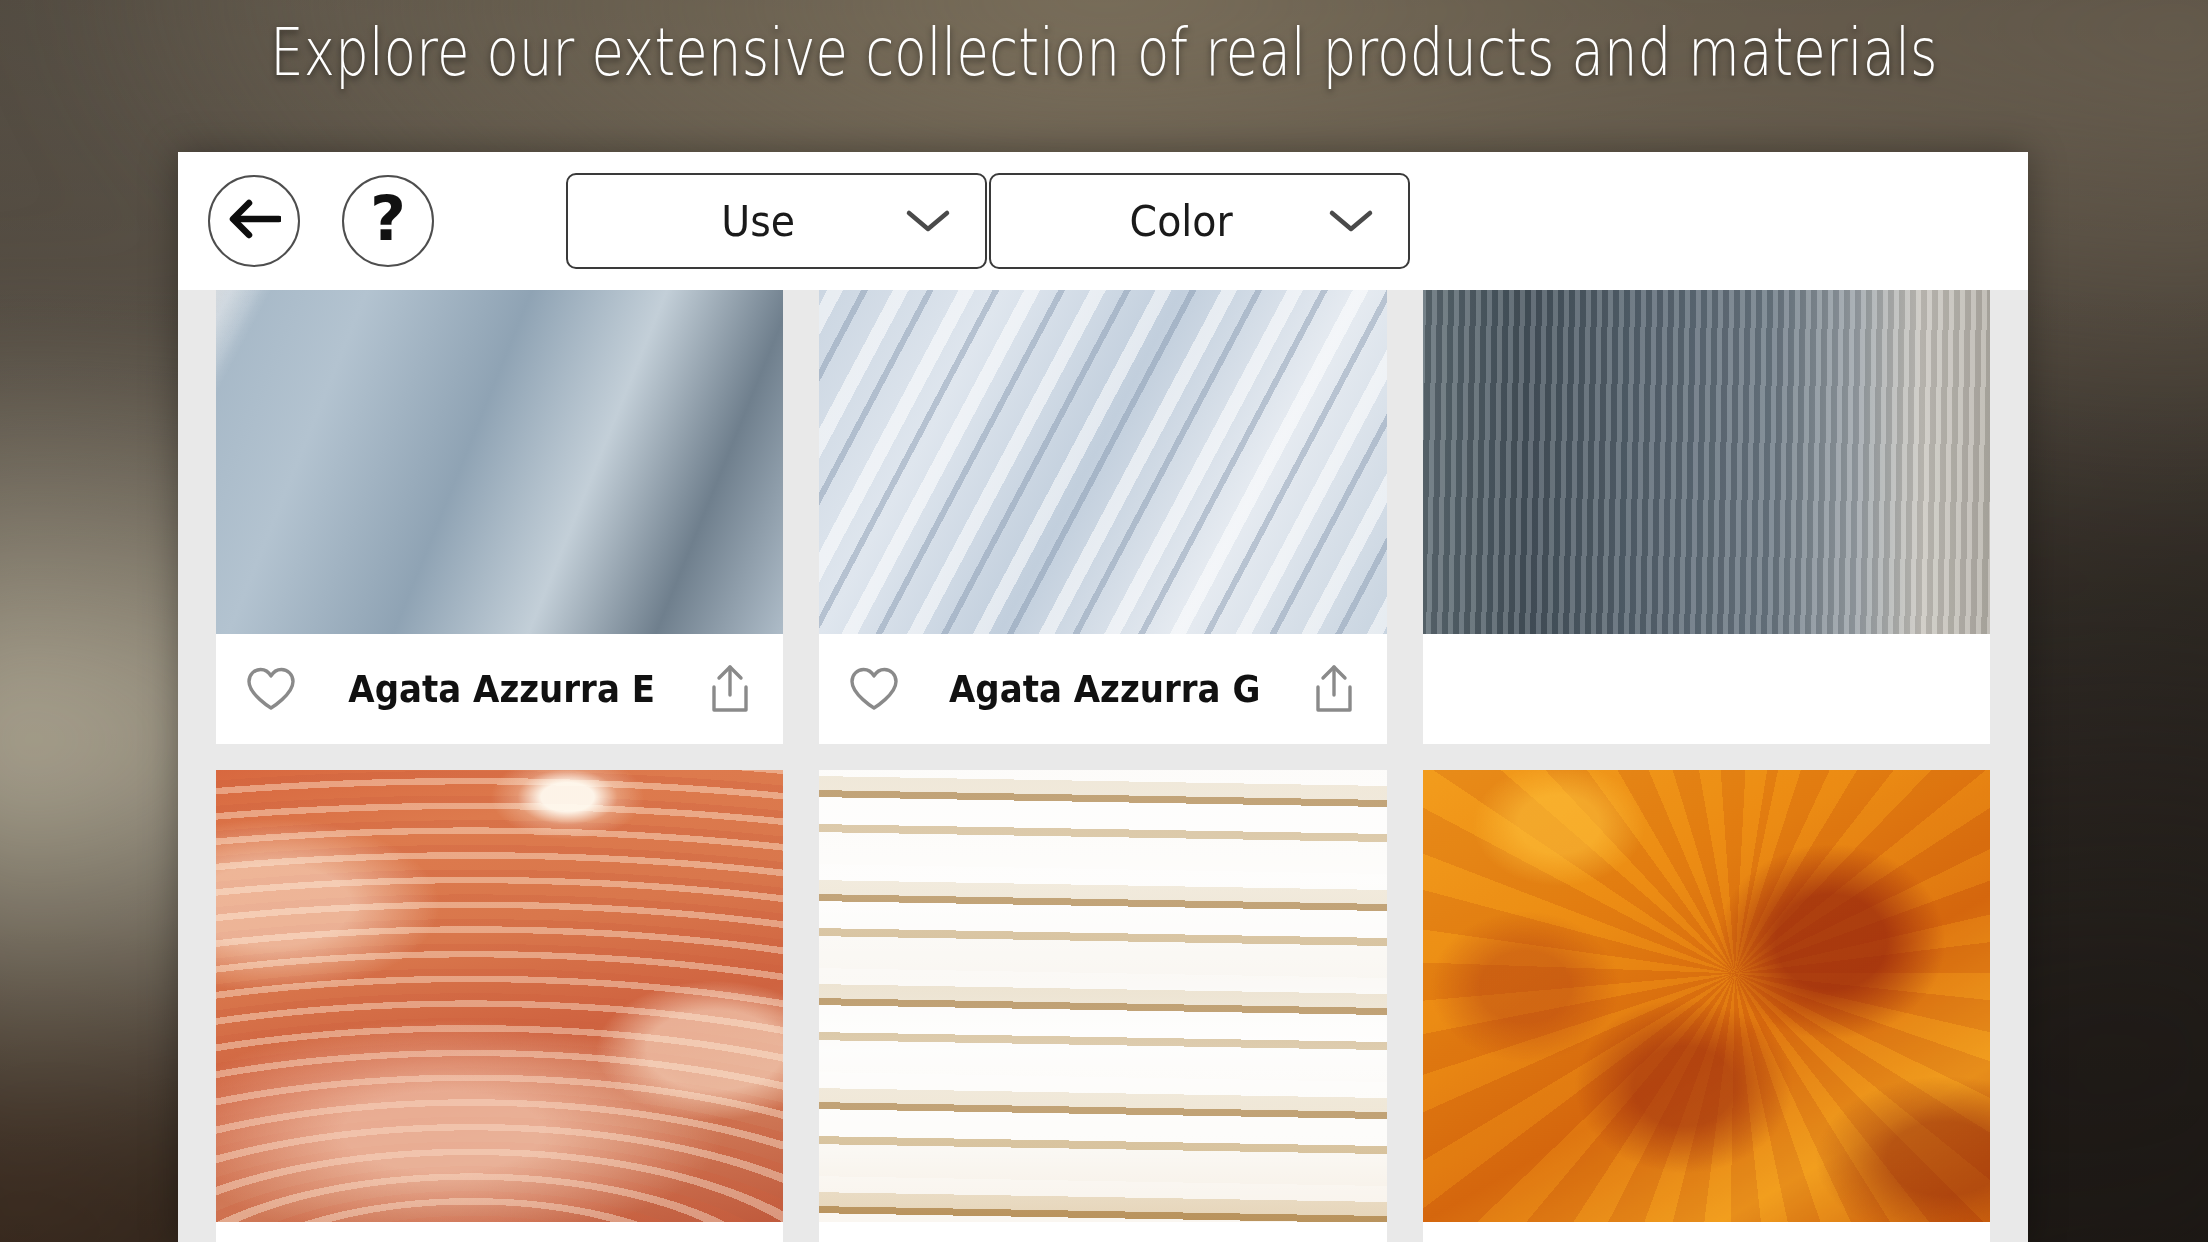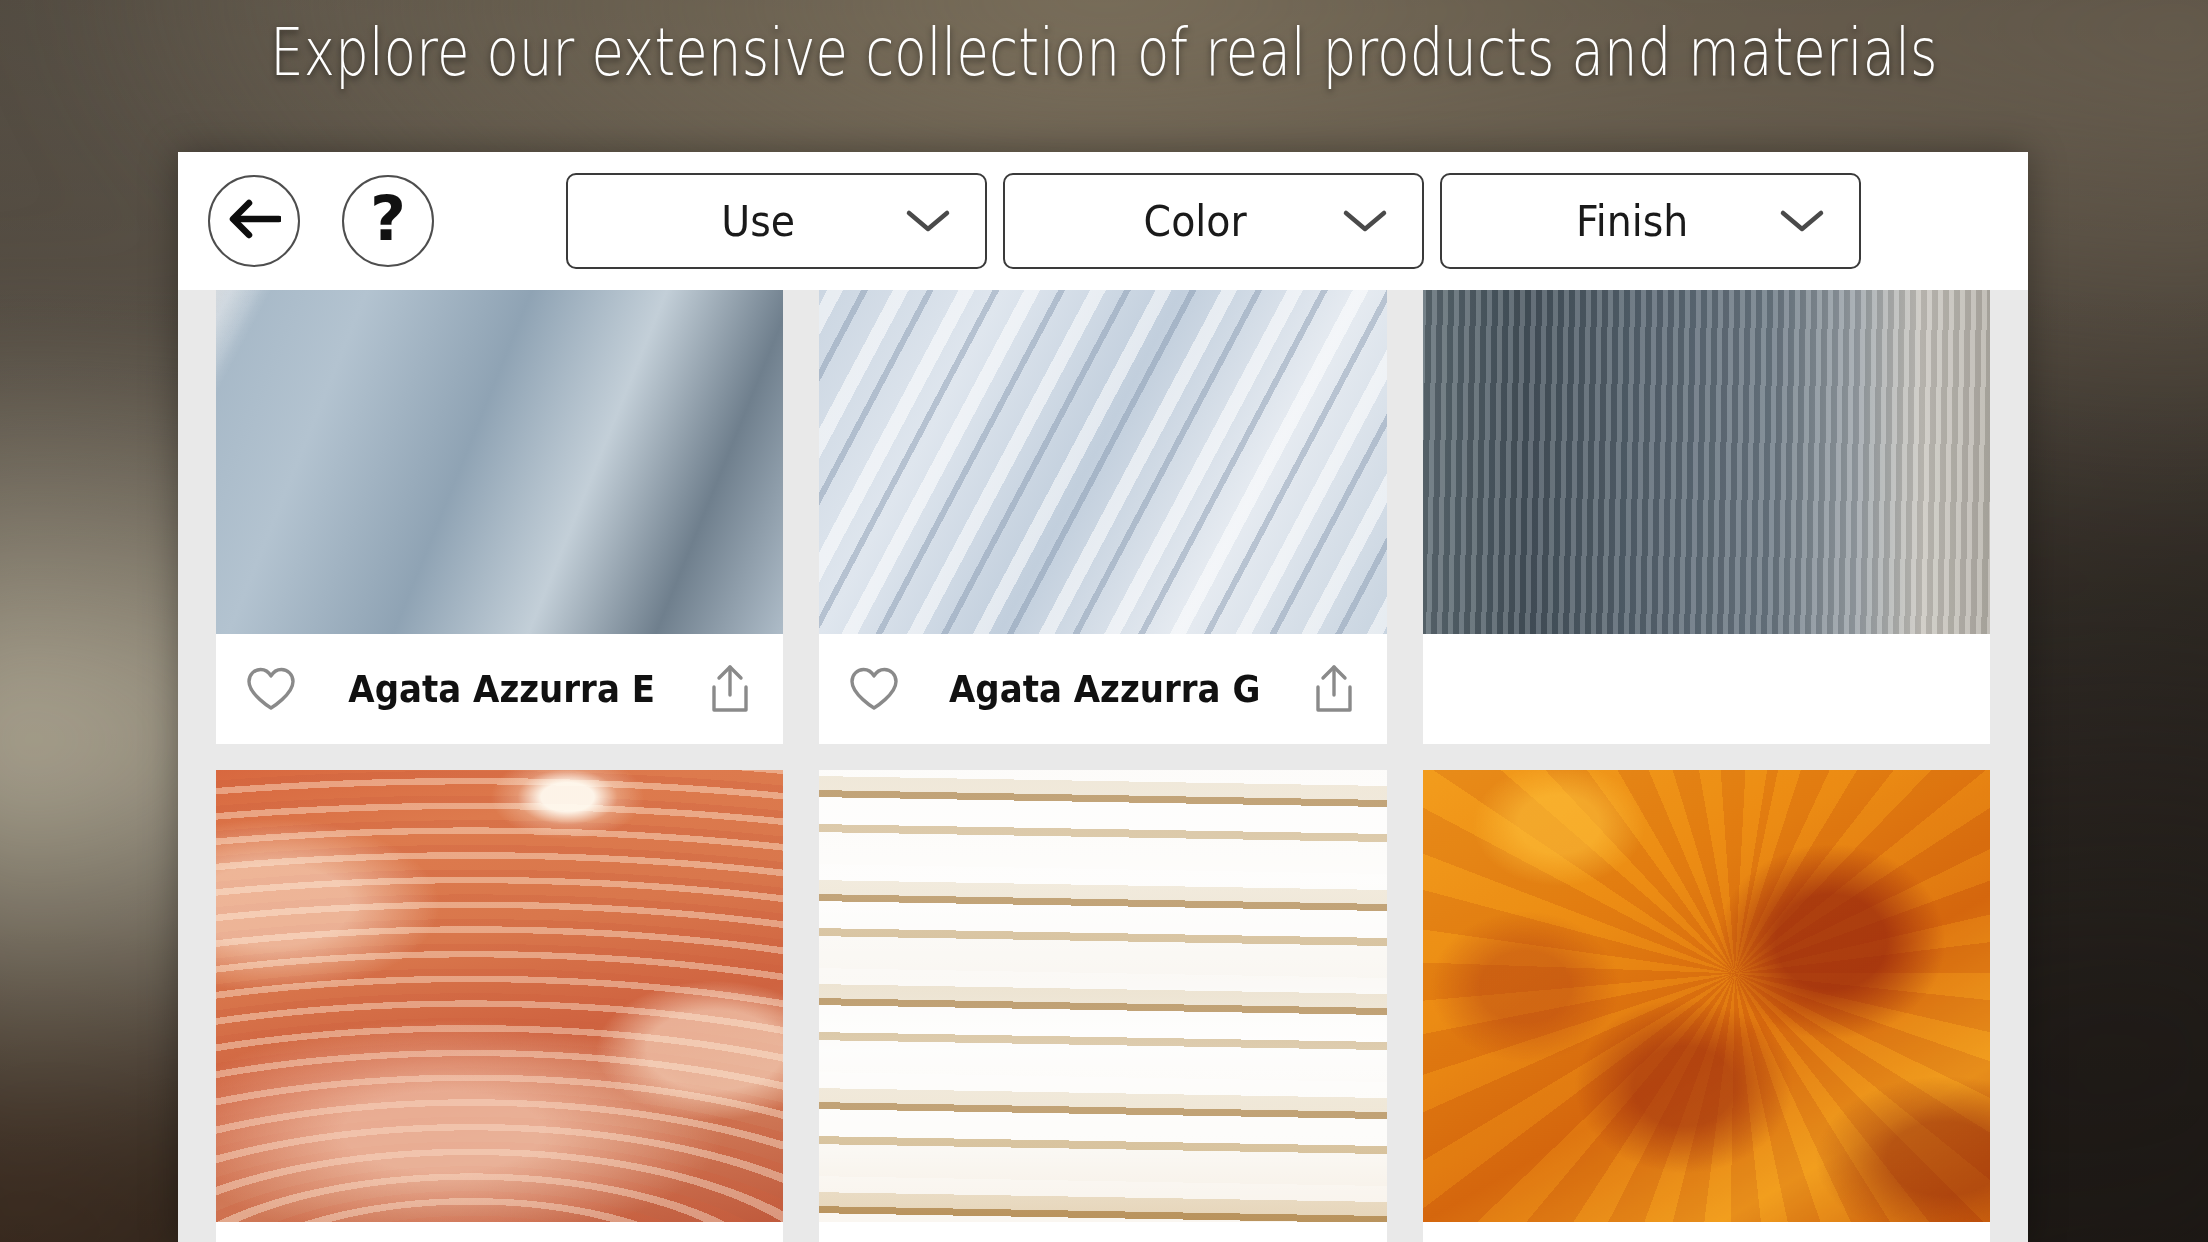--- a/index.html
+++ b/index.html
@@ -82,21 +82,21 @@
 
   .dd-group { display:flex; align-items:center; margin-left:132px; }
   .dropdown {
     width:421px; height:96px;
     border:2.5px solid #3a3a3a; border-radius:10px;
     background:#fff;
     display:flex; align-items:center;
     position:relative;
     cursor:pointer;
   }
-  .dropdown + .dropdown { margin-left:16px; }
+  .dropdown + .dropdown { margin-left:2px; }
   .dd-label {
     flex:1; text-align:center;
     font-family:"DejaVu Sans", sans-serif;
     font-size:42px; font-weight:400; color:#1a1a1a;
     padding-left:46px;
     transform:scaleX(.94);
   }
   .dd-caret { margin-right:34px; flex:0 0 auto; display:flex; }
 
   
@@ -234,28 +234,20 @@
 
       <div class="dropdown">
         <span class="dd-label">Color</span>
         <span class="dd-caret">
           <svg width="46" height="26" viewBox="0 0 46 26" aria-hidden="true">
             <path d="M4 5 L23 21 L42 5" stroke="#4a4a4a" stroke-width="4.5" stroke-linecap="round" stroke-linejoin="round" fill="none"></path>
           </svg>
         </span>
       </div>
 
-      <div class="dropdown">
-        <span class="dd-label">Finish</span>
-        <span class="dd-caret">
-          <svg width="46" height="26" viewBox="0 0 46 26" aria-hidden="true">
-            <path d="M4 5 L23 21 L42 5" stroke="#4a4a4a" stroke-width="4.5" stroke-linecap="round" stroke-linejoin="round" fill="none"></path>
-          </svg>
-        </span>
-      </div>
 
     </div>
   </div>
 
   <div id="grid-wrap">
     <div id="grid">
         <div class="card">
           <div class="thumb">
             <div class="tex t-azzurra-e"></div>
           </div>

